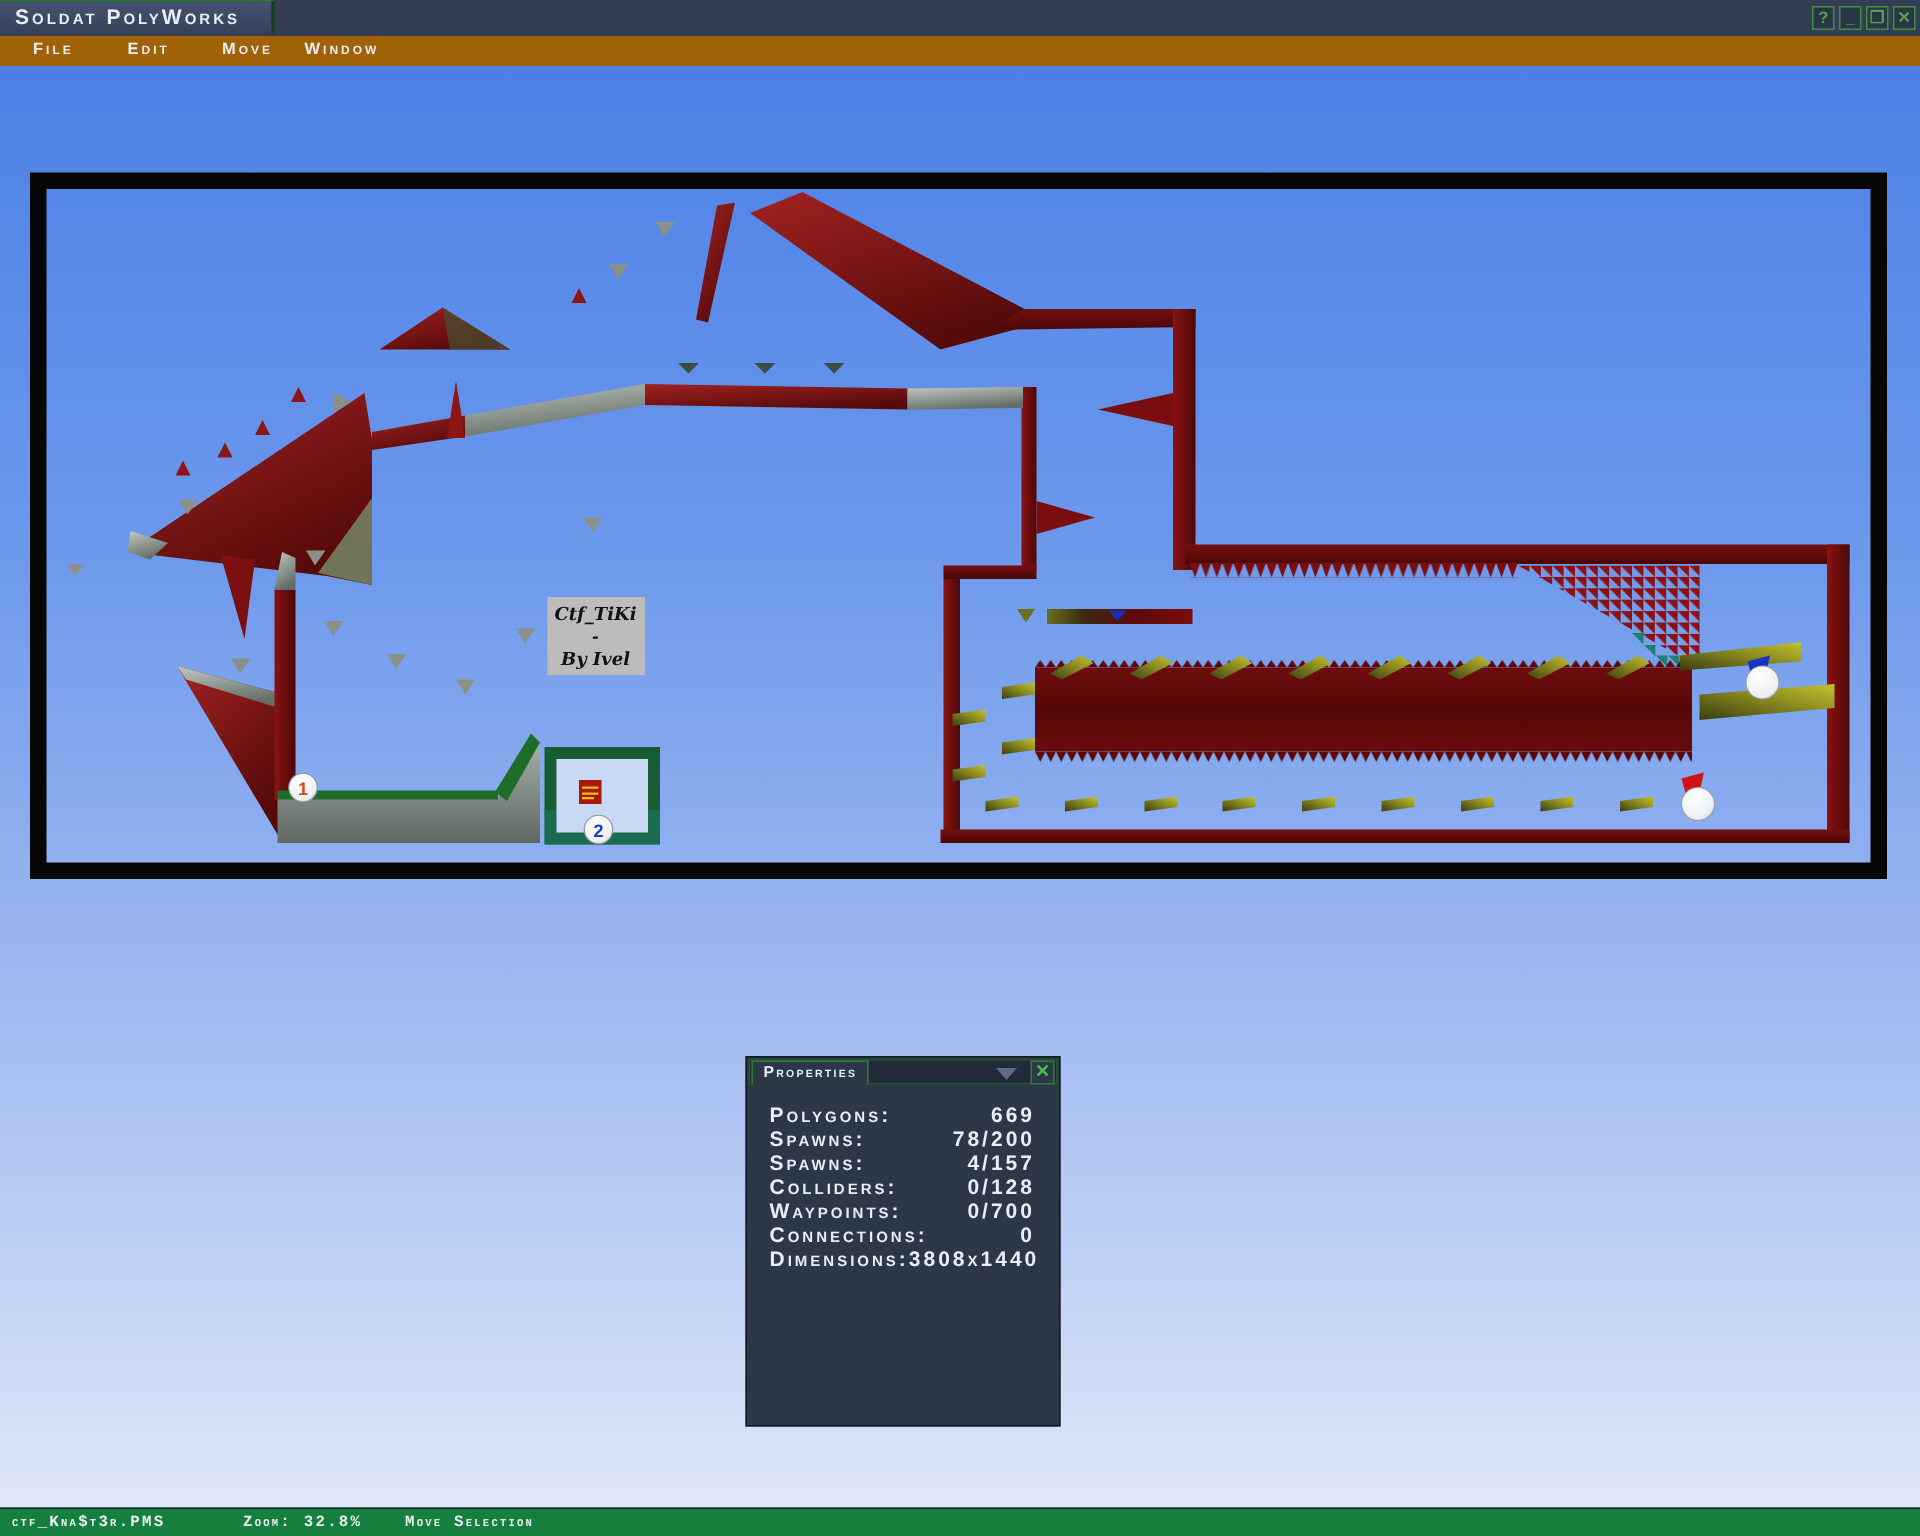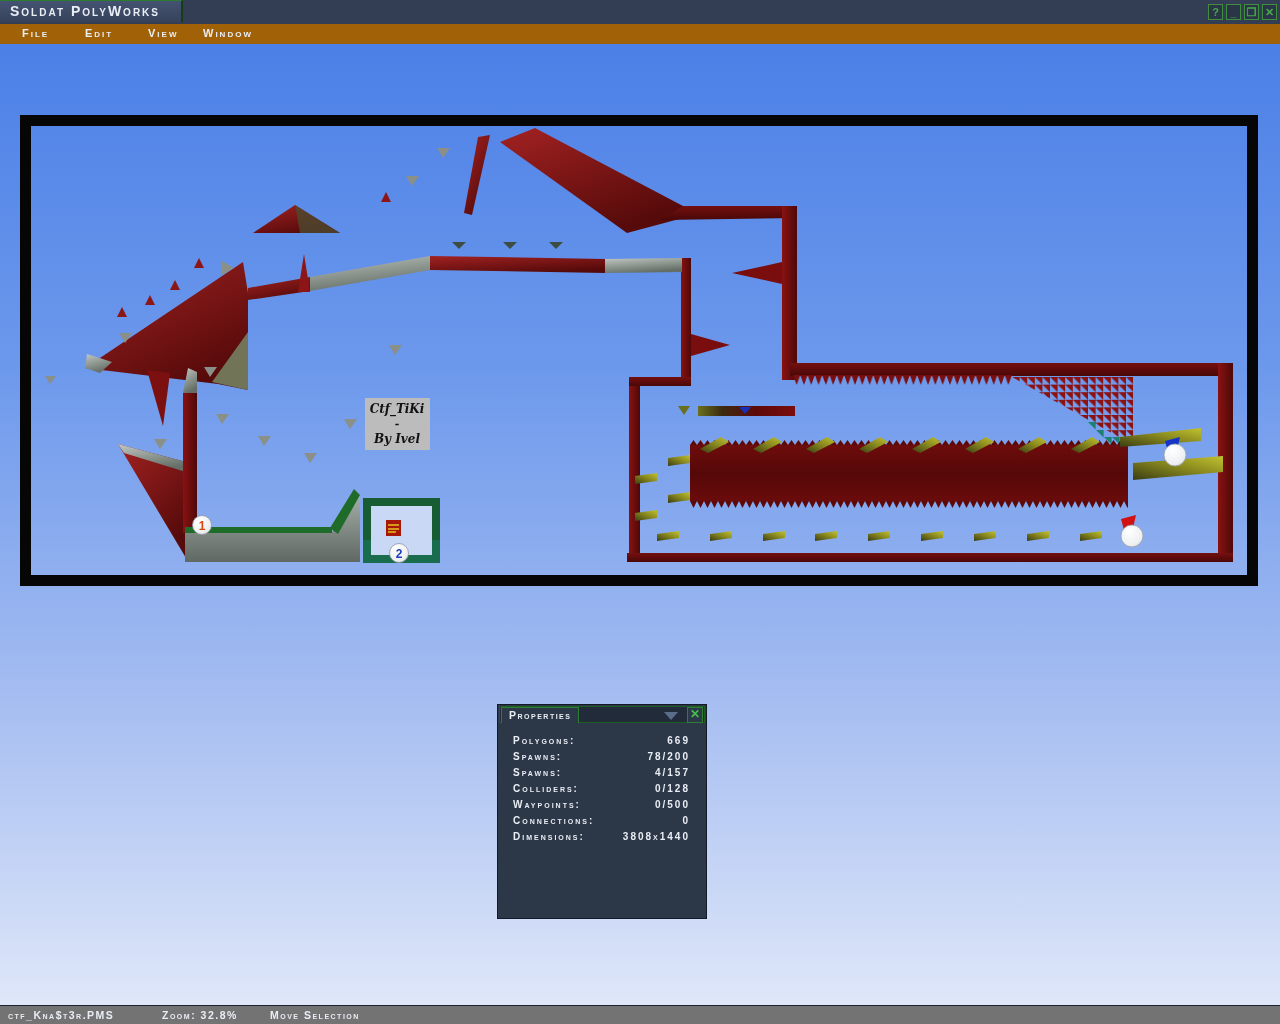--- a/index.html
+++ b/index.html
@@ -15,37 +15,37 @@
   .winbtn{width:15px;height:16px;background:#2a3547;border:1px solid #3f8f3f;color:#49a949;
     font-size:11px;font-weight:700;line-height:14px;text-align:center;box-sizing:border-box;cursor:default;}
   
   #menubar{position:absolute;left:0;top:24px;width:1280px;height:20px;background:#a16207;}
   .menu-item{position:absolute;top:3px;font-size:11px;}
   
   #canvas{position:absolute;left:0;top:44px;width:1280px;height:961px;
     background:linear-gradient(180deg,#4c80e7 0%,#6d99ec 34%,#a5bdf1 68%,#dfe7f9 100%);}
   #mapsvg{position:absolute;left:0;top:0;}
   
-  #props{position:absolute;left:497px;top:660px;width:210px;height:215px;background:#2c3748;
+  #props{position:absolute;left:497px;top:660px;width:210px;height:247px;background:#2c3748;
     border:1px solid #121a26;box-sizing:border-box;}
   #props-header{position:absolute;left:1px;top:1px;right:1px;height:17px;background:#212b39;
     border:1px solid #1e5c24;box-sizing:border-box;}
   #props-tab{position:absolute;left:1px;top:0px;height:16px;padding:1px 7px 0 7px;background:#2c3748;
     border:1px solid #2e7d32;border-bottom:none;box-sizing:border-box;font-size:10.5px;letter-spacing:1.5px;}
   #props-tri{position:absolute;right:26px;top:5px;width:0;height:0;
     border-left:7px solid transparent;border-right:7px solid transparent;border-top:8px solid #5b6c8c;}
   #props-x{position:absolute;right:1px;top:0px;width:16px;height:16px;background:#2c3748;
     border:1px solid #2e7d32;box-sizing:border-box;color:#44c04a;font-size:12px;font-weight:700;
     line-height:13px;text-align:center;cursor:default;}
   #props-rows{position:absolute;left:0;top:30px;width:100%;}
   .prow{height:16px;padding:0 16px 0 15px;display:flex;justify-content:space-between;
-    font-size:10px;letter-spacing:1.2px;}
-  
-  #statusbar{position:absolute;left:0;top:1005px;width:1280px;height:19px;background:#737373;
-    border-top:1px solid #1a2230;box-sizing:border-box;}
+    font-size:14px;letter-spacing:1.2px;}
+  
+  #statusbar{position:absolute;left:0;top:1005px;width:1280px;height:19px;background:#15803d;
+    border-top:1px solid #1a2230;box-sizing:border-box;font-family:Liberation Mono, monospace;}
   #statusbar span{position:absolute;top:3px;font-size:10.5px;letter-spacing:1.5px;}
   #sb-file{left:8px;} #sb-zoom{left:162px;text-align:center;} #sb-mode{left:270px;}
 </style>
 </head>
 <body>
 
 <div id="titlebar">
   <div id="titlebox">
     <span class="px">Soldat PolyWorks</span>
   </div>
@@ -53,21 +53,21 @@
     <div class="winbtn"><span>?</span></div>
     <div class="winbtn"><span>_</span></div>
     <div class="winbtn"><span>❐</span></div>
     <div class="winbtn"><span>✕</span></div>
   </div>
 </div>
 
 <div id="menubar">
   <span class="menu-item px" style="left:22px">File</span>
   <span class="menu-item px" style="left:85px">Edit</span>
-  <span class="menu-item px" style="left:148px">View</span>
+  <span class="menu-item px" style="left:148px">Move</span>
   <span class="menu-item px" style="left:203px">Window</span>
 </div>
 
 <div id="canvas">
 <svg id="mapsvg" width="1280" height="961" viewBox="0 44 1280 961">
   <defs>
     <linearGradient id="gRed" x1="0" y1="0" x2="0.6" y2="1">
       <stop offset="0" stop-color="#a32222"></stop>
           <stop offset="1" stop-color="#560a0a"></stop>
     </linearGradient>
@@ -297,21 +297,21 @@
       <div class="prow">
         <span class="px">Spawns:</span>
         <span class="px">4/157</span>
       </div>
       <div class="prow">
         <span class="px">Colliders:</span>
         <span class="px">0/128</span>
       </div>
       <div class="prow">
         <span class="px">Waypoints:</span>
-        <span class="px">0/500</span>
+        <span class="px">0/700</span>
       </div>
       <div class="prow">
         <span class="px">Connections:</span>
         <span class="px">0</span>
       </div>
       <div class="prow">
         <span class="px">Dimensions:</span>
         <span class="px">3808x1440</span>
       </div>
     </div>

